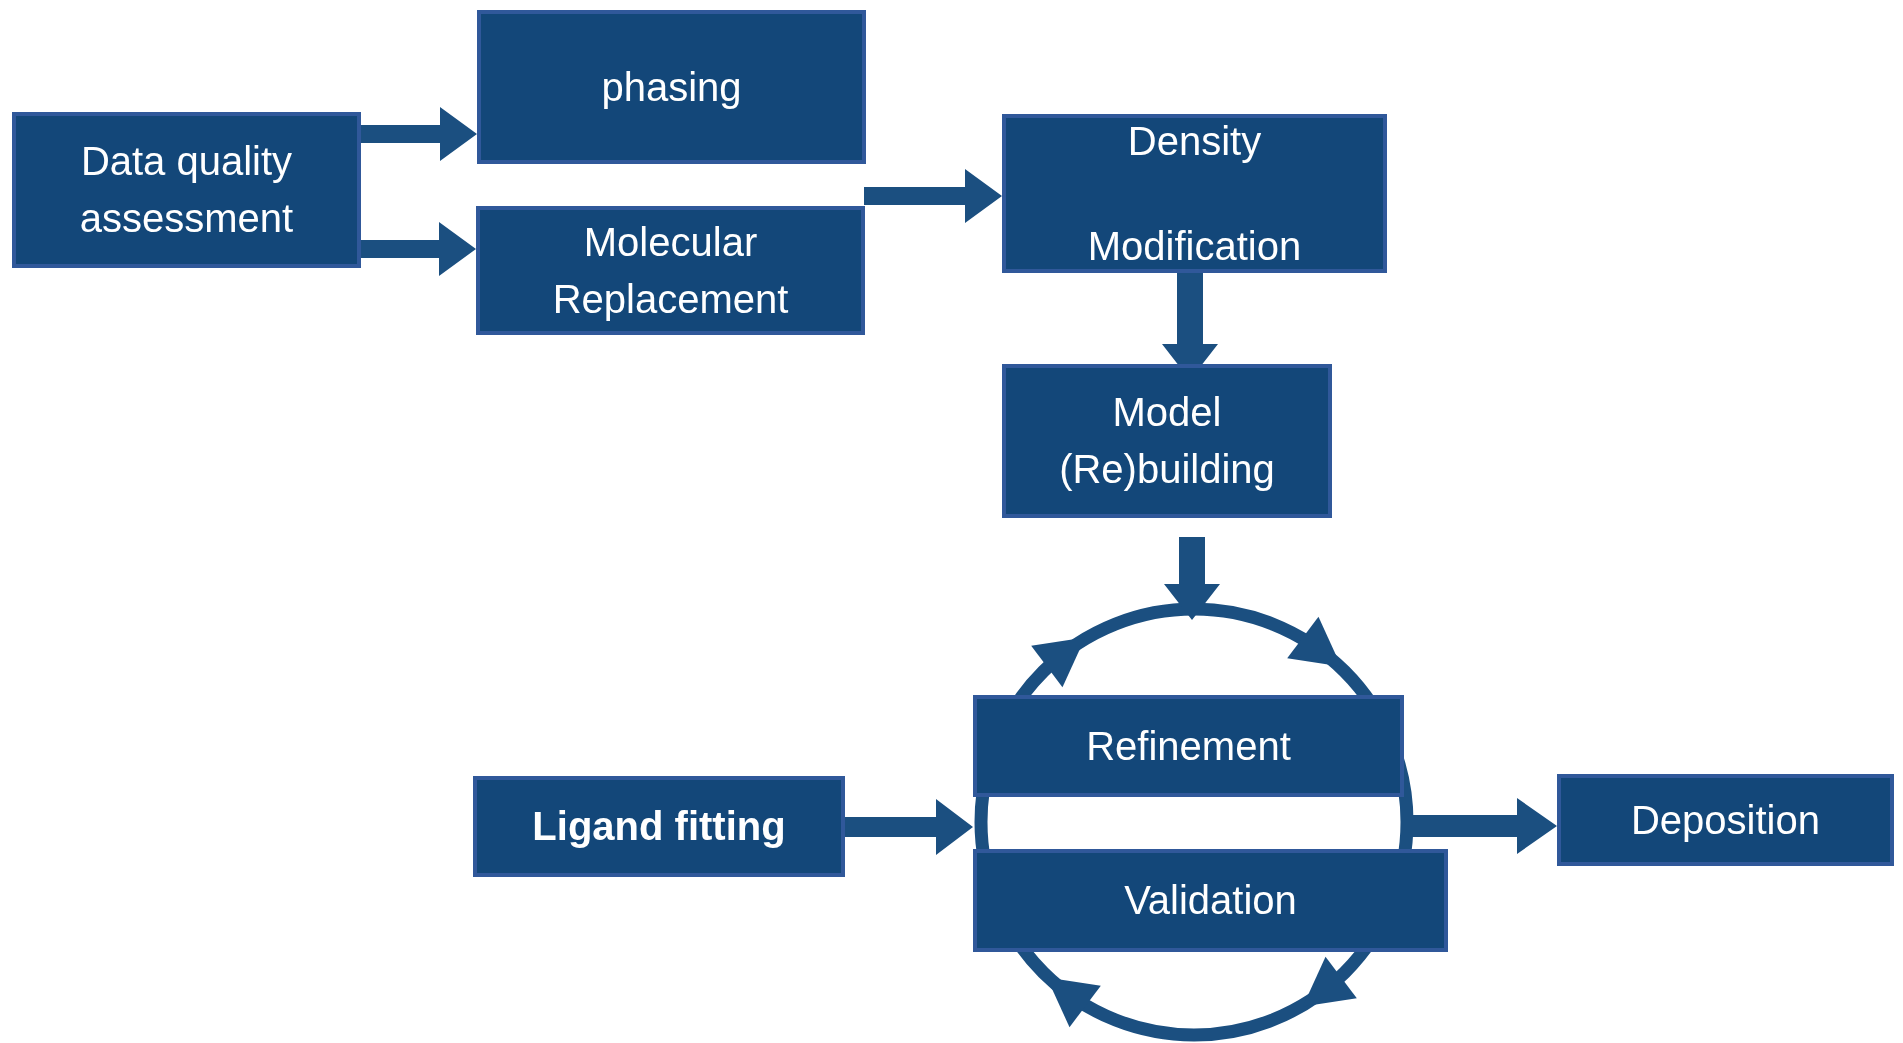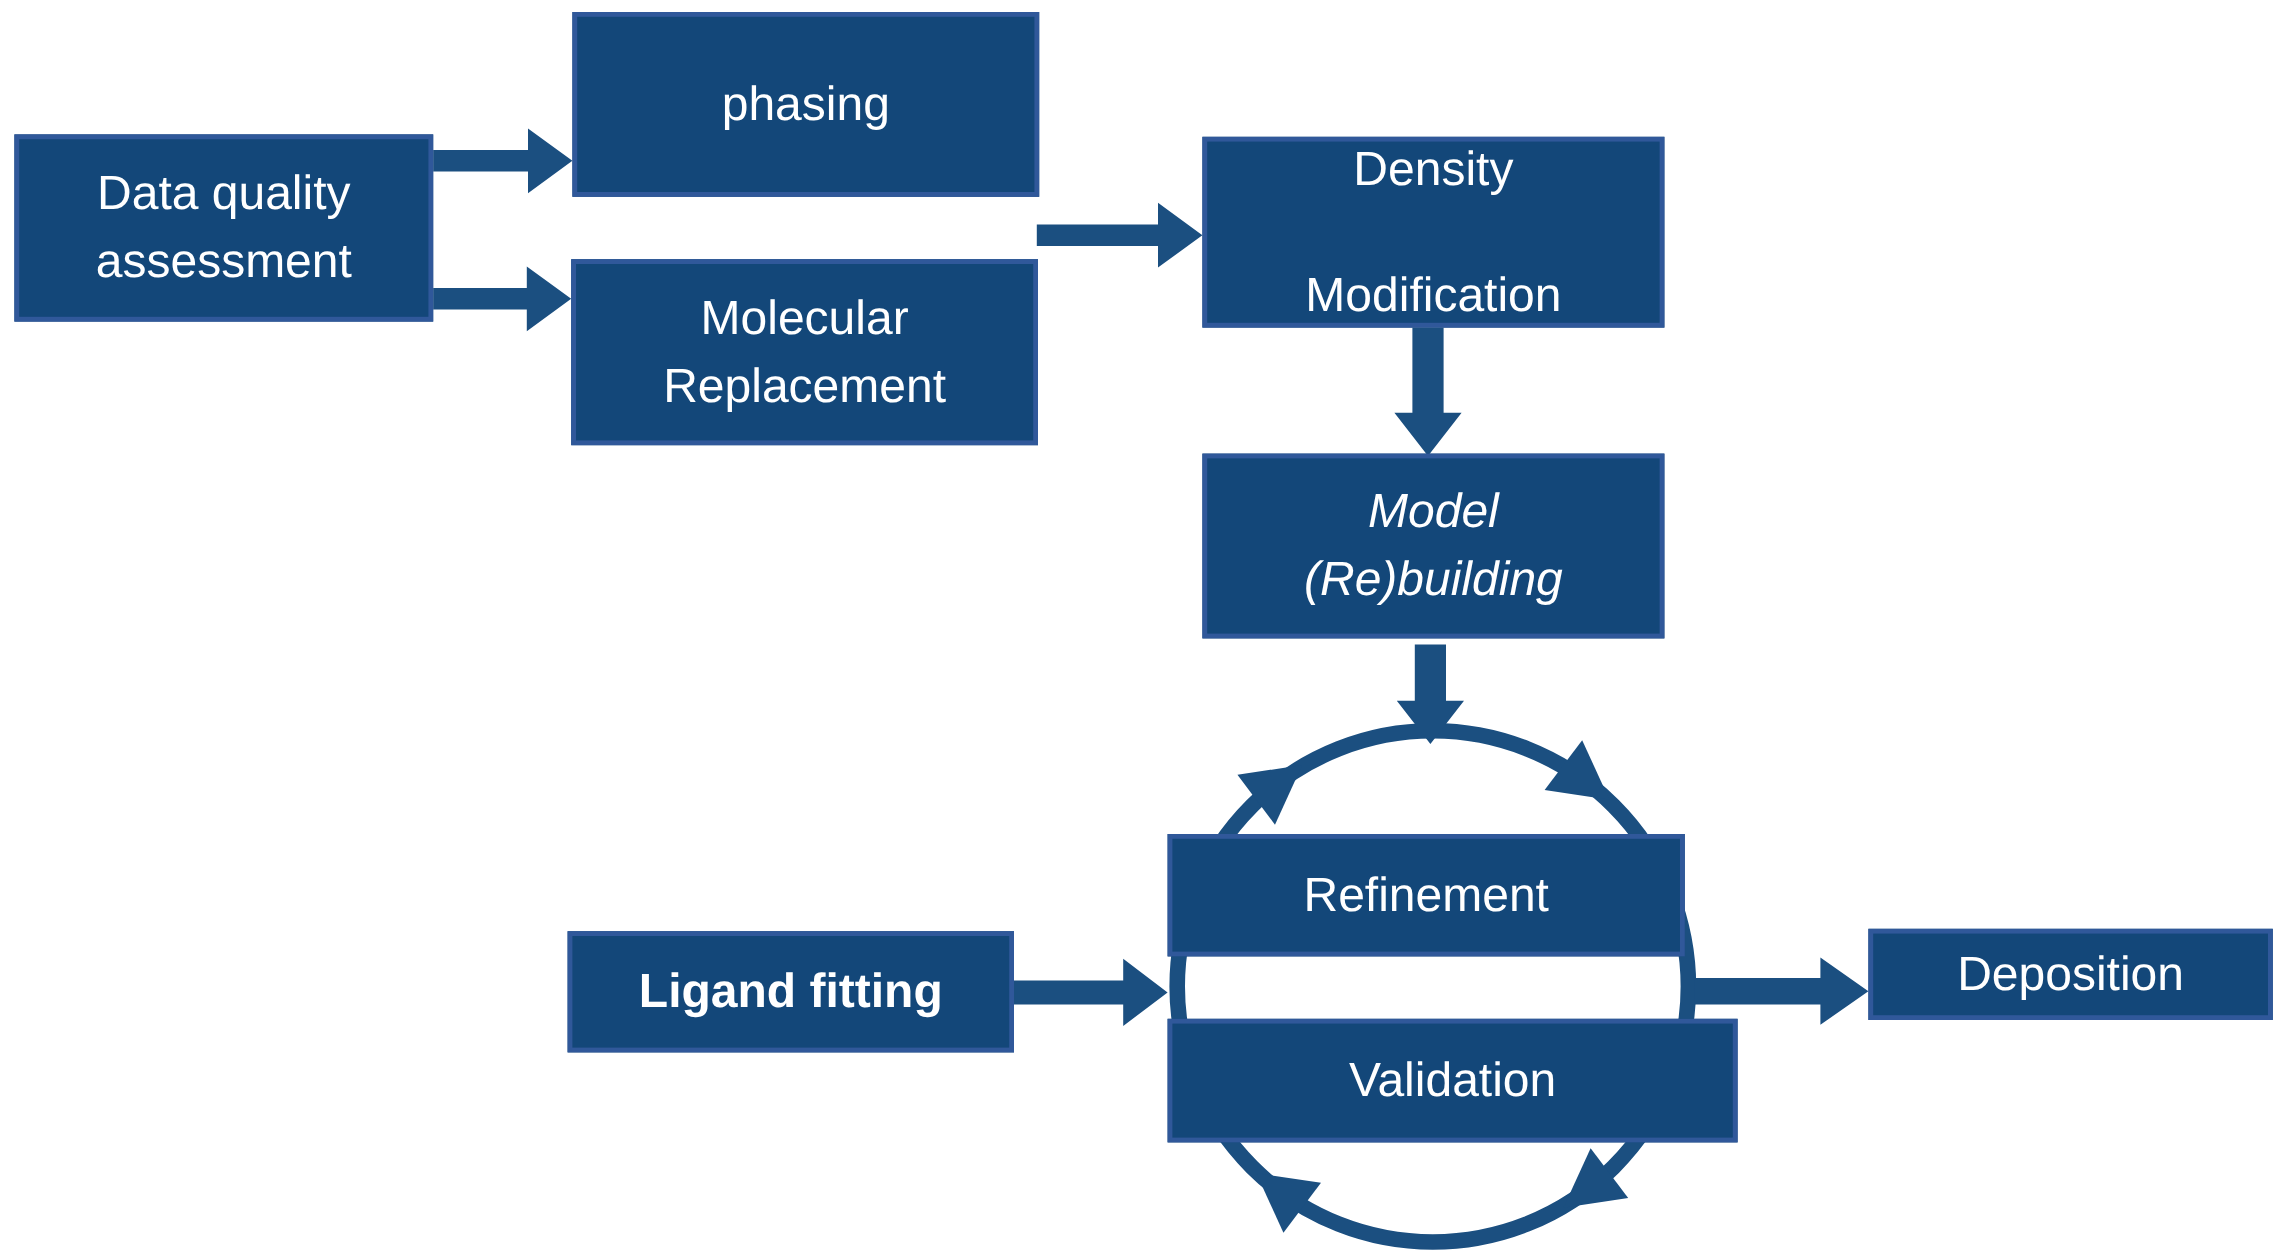--- a/index.html
+++ b/index.html
@@ -38,27 +38,27 @@
     line-height: 1.42;
     z-index: 1;
   }
   .node .line {
     display: block;
     white-space: nowrap;
   }
   
   #b-dataquality   { left: 12px;   top: 112px; width: 349px; height: 156px; }
   #b-expphasing    { left: 477px;  top: 10px;  width: 389px; height: 154px; }
-  #b-molrep        { left: 476px;  top: 216px; width: 389px; height: 155px; }
+  #b-molrep        { left: 476px;  top: 206px; width: 389px; height: 129px; }
   #b-densmod       { left: 1002px; top: 114px; width: 385px; height: 159px; gap: 48px; }
-  #b-modelrebuild  { left: 1002px; top: 378px; width: 385px; height: 154px; font-style: italic; }
+  #b-modelrebuild  { left: 1002px; top: 364px; width: 330px; height: 154px; }
   #b-refinement    { left: 973px;  top: 695px; width: 431px; height: 102px; }
   #b-validation    { left: 973px;  top: 849px; width: 475px; height: 103px; }
   #b-ligand        { left: 473px;  top: 776px; width: 372px; height: 101px; font-weight: bold; }
-  #b-deposition    { left: 1557px; top: 774px; width: 337px; height: 76px; }
+  #b-deposition    { left: 1557px; top: 774px; width: 337px; height: 92px; }
 
   .arrow { fill: #1B4F80; }
   .cycle-stroke { stroke: #1B4F80; stroke-width: 13px; fill: none; }
 </style>
 </head>
 <body>
 
 <div class="canvas">
 
   <svg class="layer" viewBox="0 0 1903 1043" aria-hidden="true">

